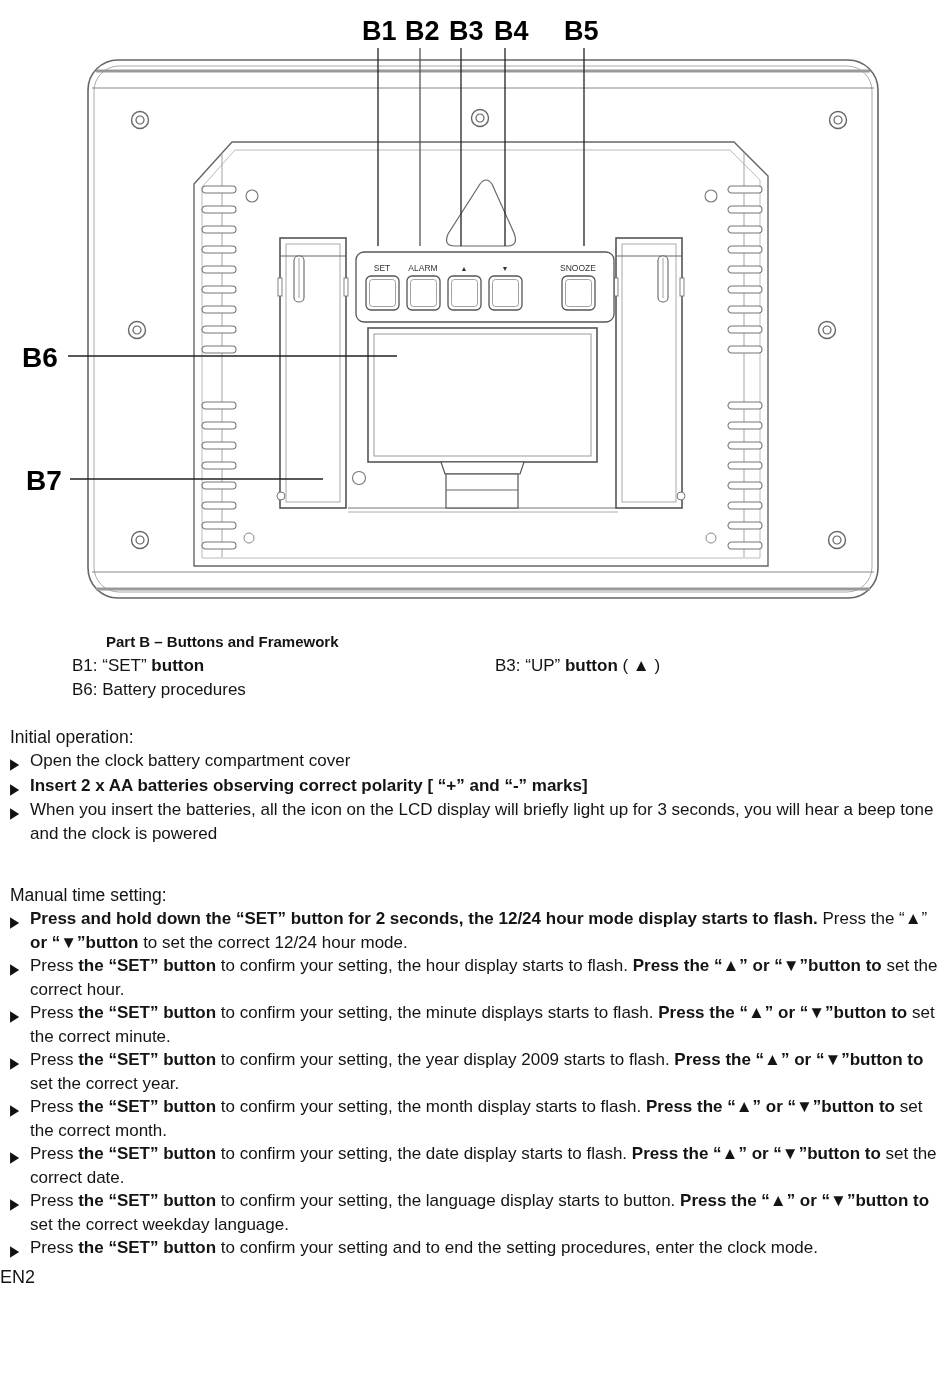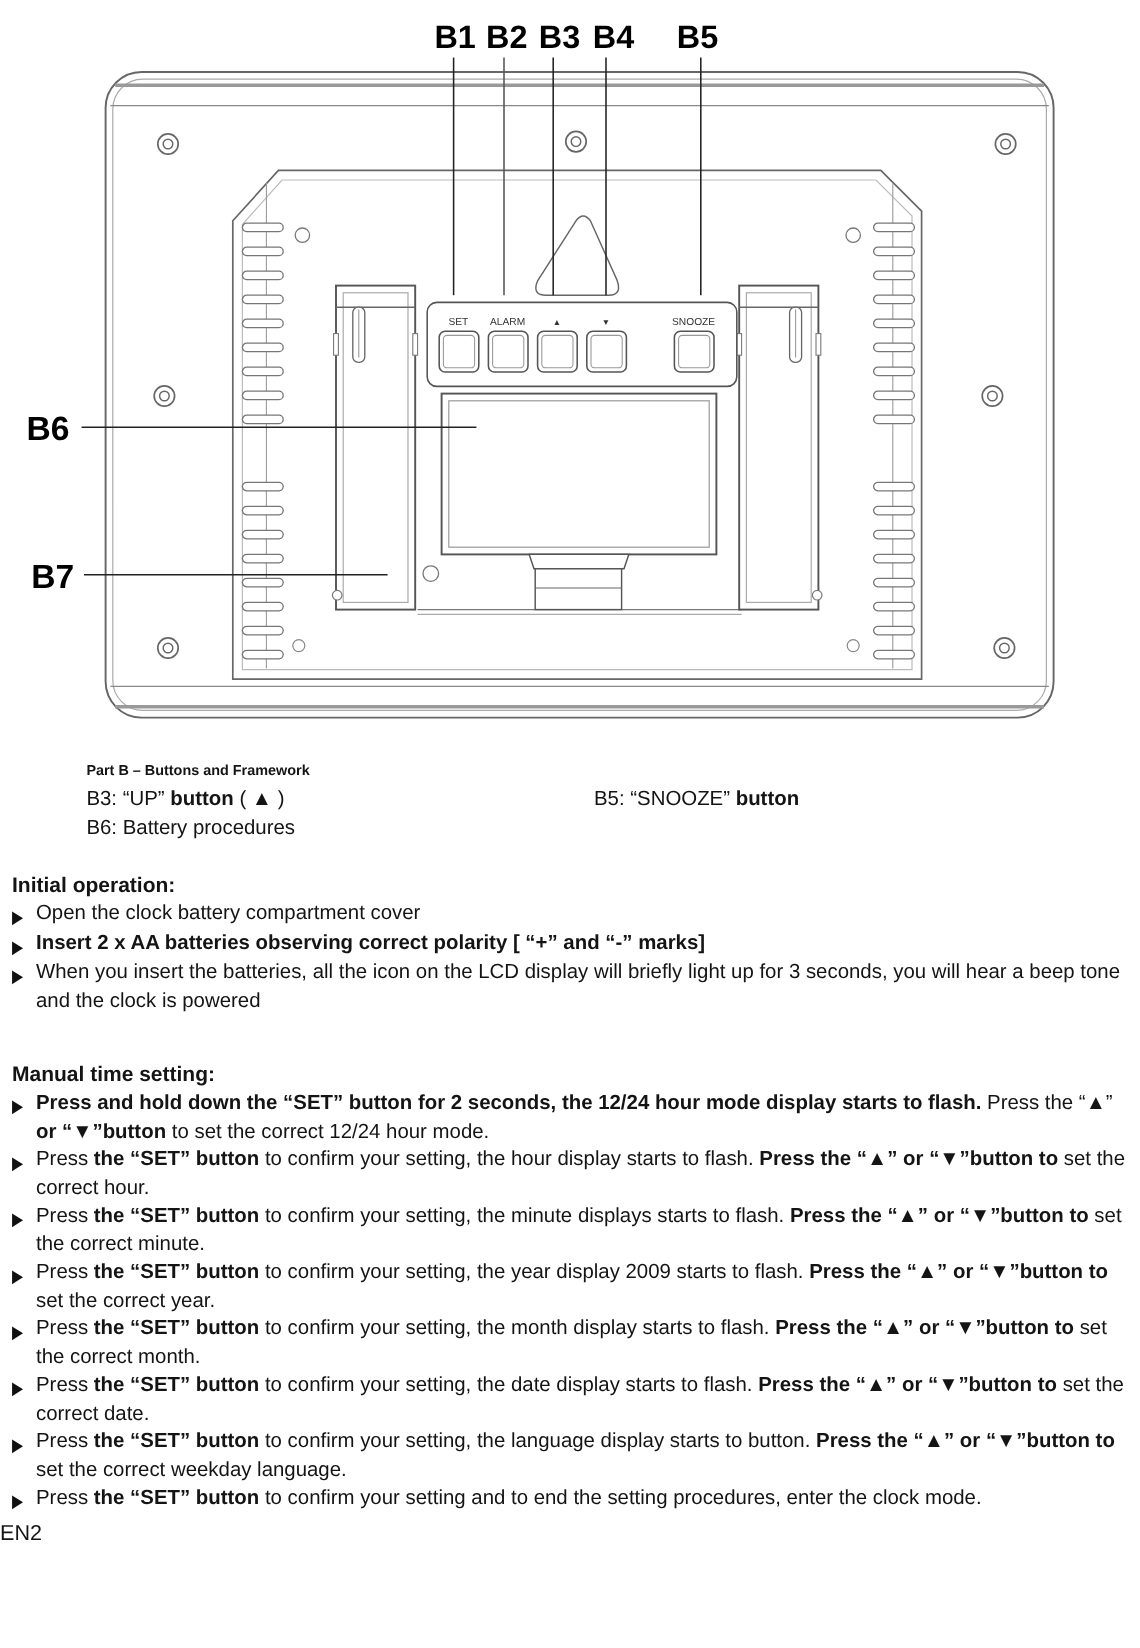--- a/index.html
+++ b/index.html
@@ -7,26 +7,26 @@
     width:950px;height:1373px;margin:0 auto;background:#ffffff;
     font-family:"Liberation Sans","DejaVu Sans",sans-serif;
     color:#141414;position:relative;overflow:hidden;
   }
   .diagram-wrap{width:950px;height:618px;}
   svg text{font-family:"Liberation Sans","DejaVu Sans",sans-serif;}
   .callout{font-weight:bold;font-size:27px;fill:#000;}
   .btn-label{font-size:8.5px;fill:#333;}
   
   .partb{margin:12px 0 0 72px;font-size:17px;line-height:23.5px;}
-  .partb-title{font-weight:bold;font-size:12px;line-height:24px;}
+  .partb-title{font-weight:bold;font-size:15px;line-height:24px;margin-left:34px;}
   .partb-grid{display:grid;grid-template-columns:423px auto;}
   .section{padding:0 6px 0 10px;font-size:17px;line-height:23.5px;}
   .sec-initial{margin-top:24px;}
   .sec-manual{margin-top:38px;}
-  .sec-heading{font-weight:bold;font-size:17.5px;line-height:24px;}
+  .sec-heading{font-weight:normal;font-size:17.5px;line-height:24px;}
   .bullet{display:flex;}
   .bullet .marker{flex:0 0 12px;font-size:12px;line-height:23.5px;
     padding-top:1px;transform:scaleY(1.25);transform-origin:top left;color:#111;}
   .bullet .btext{flex:1;padding-left:8px;}
   b{font-weight:bold;}
   .footer{margin-top:4px;text-align:left;font-size:18px;line-height:24px;}
 </style>
 </head>
 <body>
 
@@ -196,22 +196,22 @@
         <text class="callout" x="564" y="40">B5</text>
         <text class="callout" x="22" y="367" style="font-size:28px">B6</text>
         <text class="callout" x="26" y="490" style="font-size:28px">B7</text>
       </g>
     </svg>
   </div>
 
   <div class="partb">
     <div class="partb-title">Part B – Buttons and Framework</div>
     <div class="partb-grid">
+      <div><span>B1: “SET” </span><b>button</b></div>
       <div><span>B3: “UP” </span><b>button</b><span> ( ▲ )</span></div>
-      <div><span>B5: “SNOOZE” </span><b>button</b></div>
       <div><span>B6: Battery procedures</span></div>
       <div></div>
     </div>
   </div>
 
   <div class="section sec-initial">
     <div class="sec-heading">Initial operation:</div>
     <div class="bullet">
       <span class="marker">▶</span>
       <span class="btext"><span>Open the clock battery compartment cover</span></span>

